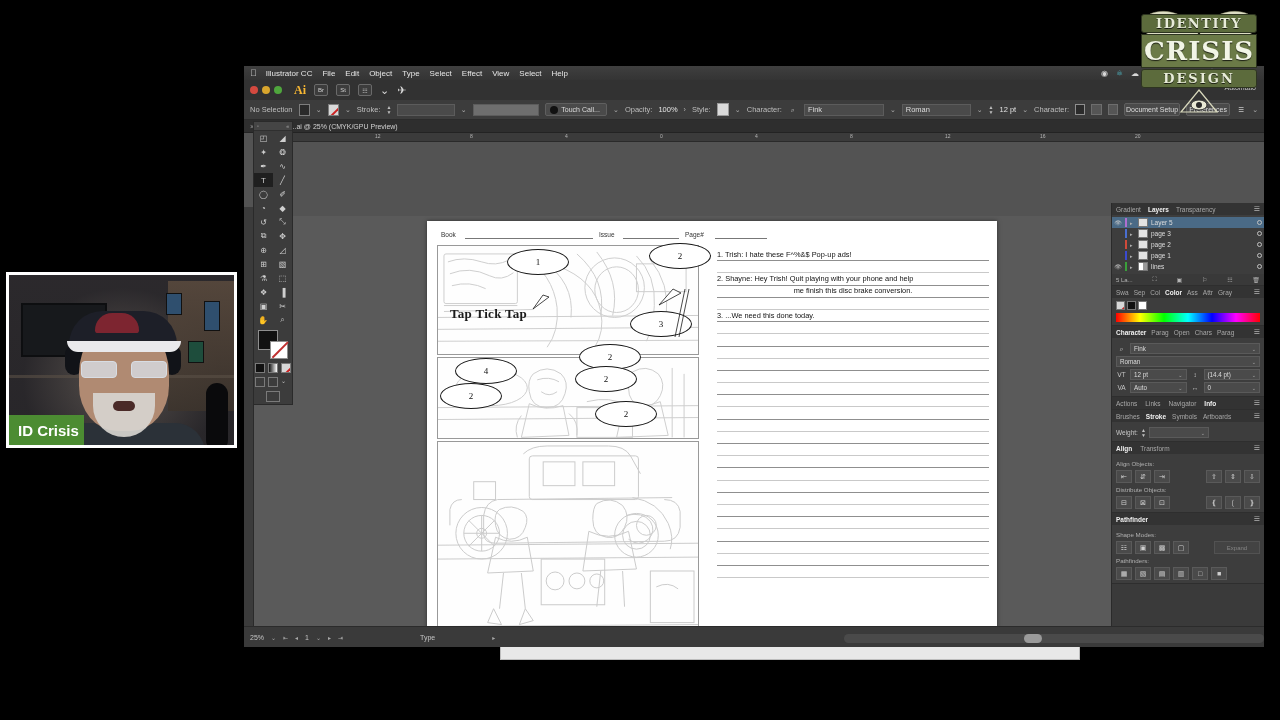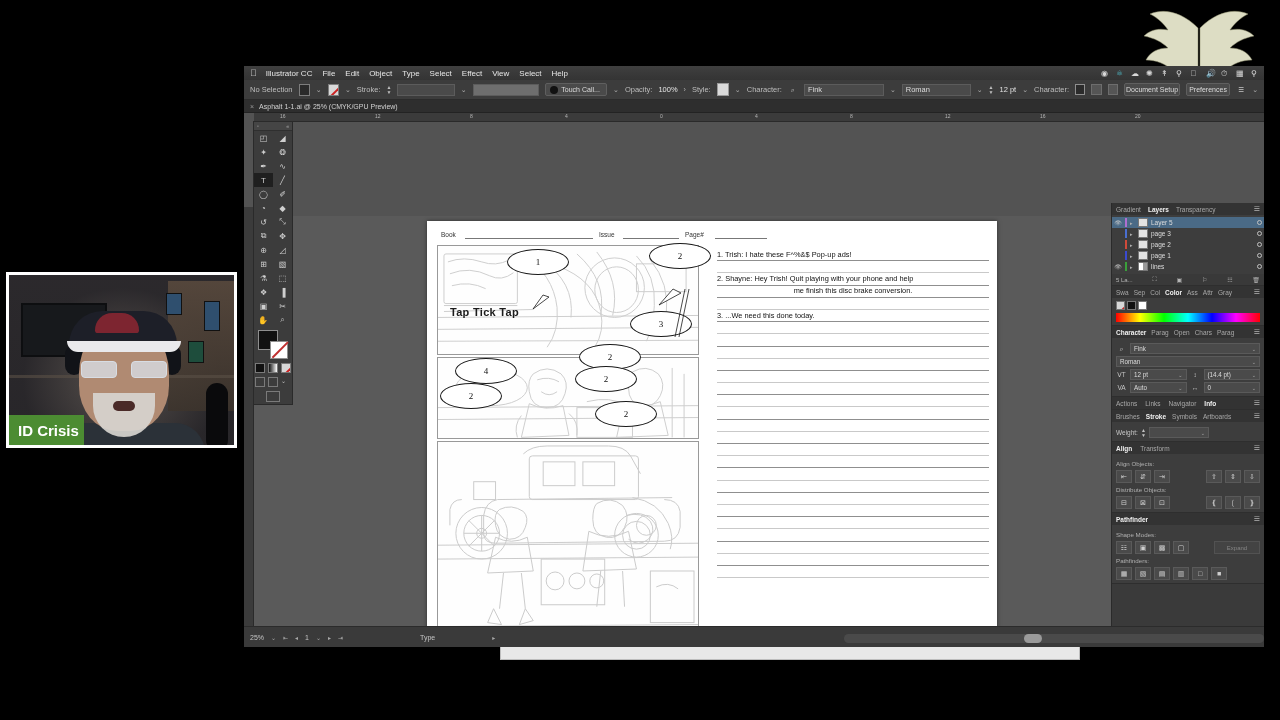--- a/index.html
+++ b/index.html
@@ -161,22 +161,22 @@
   .ab-rule { position:absolute; height:1px; background:#777; top:7px; }
 
   
   .panel-frame { position:absolute; border:1px solid #999; background:#fefefe; overflow:hidden; }
   .sketch { position:absolute; inset:0; opacity:.55;
     filter: contrast(1.05); }
 
   .balloon { position:absolute; background:#fff; border:1px solid #1a1a1a;
     border-radius:50%; display:flex; align-items:center; justify-content:center;
     font-size:9px; color:#111; font-family:"Liberation Serif", serif; }
-  .sfx { position:absolute; font-family:Liberation Sans, sans-serif; font-weight:bold;
-    font-size:11px; color:#1b1b1b; letter-spacing:.3px;text-align:right; }
+  .sfx { position:absolute; font-family:Liberation Serif, serif; font-weight:bold;
+    font-size:13px; color:#1b1b1b; letter-spacing:.3px;text-align:right; }
 
   
   #script-col { position:absolute; left:290px; top:28px; width:272px; }
   .script-line { position:relative; height:12.2px; }
   .script-line .ruleline { position:absolute; left:0; right:0; bottom:0; height:1px;
     background:#c9c9c9; }
   .script-line.dark .ruleline { background:#8f8f8f; }
   .script-text { position:absolute; left:0; right:0; bottom:1.5px;
     font-size:7.4px; color:#111; line-height:10px; font-family:"Liberation Sans", sans-serif; }
   .script-text.center { text-align:center; }
@@ -268,20 +268,30 @@
 <div id="desktop-strip"></div>
 <div id="win-taskbar"></div>
 
 <div id="brand-logo">
   <svg class="logo-wings" viewBox="0 0 150 128">
     <g fill="#ddddc4" stroke="#8a8a6a" stroke-width="0.5">
       <path d="M74 26 C58 10 40 6 26 12 C34 16 40 22 44 28 C34 26 26 28 20 34 C30 36 38 40 44 46 C34 46 26 50 22 58 C32 58 42 62 48 68 C38 70 30 76 28 84 C40 80 52 82 60 88 L74 70 Z"></path>
       <path d="M76 26 C92 10 110 6 124 12 C116 16 110 22 106 28 C116 26 124 28 130 34 C120 36 112 40 106 46 C116 46 124 50 128 58 C118 58 108 62 102 68 C112 70 120 76 122 84 C110 80 98 82 90 88 L76 70 Z"></path>
     </g>
   </svg>
+  <div class="logo-band">
+    <div class="logo-line1">IDENTITY</div>
+    <div class="logo-line2">CRISIS</div>
+    <div class="logo-line3">DESIGN</div>
+    <svg class="logo-eye" width="44" height="26" viewBox="0 0 44 26">
+      <path d="M22 2 L40 24 L4 24 Z" fill="none" stroke="#d8d8bc" stroke-width="1.2"></path>
+      <ellipse cx="22" cy="17" rx="8" ry="5" fill="#e8e8d4" stroke="#333"></ellipse>
+      <circle cx="22" cy="17" r="3" fill="#2a2a2a"></circle>
+    </svg>
+  </div>
 </div>
 
 <div id="webcam">
   <div class="cam-scene">
     <div class="cam-rightwall"></div>
     <div class="cam-poster" style="right:52px; top:18px;"></div>
     <div class="cam-poster" style="right:14px; top:26px; height:30px;"></div>
     <div class="cam-poster" style="right:30px; top:66px; background:#1e4d3c;"></div>
     <div class="cam-tv"></div>
     <div class="cam-shelf"></div>
@@ -325,20 +335,34 @@
       <span class="sicon">↟</span>
       <span class="sicon">⚲</span>
       <span class="sicon">⎕</span>
       <span class="sicon">🔊</span>
       <span class="sicon">⏱</span>
       <span class="sicon">▦</span>
       <span class="sicon">⚲</span>
     </span>
   </div>
 
+  <div id="ai-chrome">
+    <span class="traffic">
+      <span class="tl r"></span>
+      <span class="tl y"></span>
+      <span class="tl g"></span>
+    </span>
+    <span class="ai-logo">Ai</span>
+    <span class="chrome-btn">Br</span>
+    <span class="chrome-btn">St</span>
+    <span class="chrome-btn">☷</span>
+    <span class="chrome-arr">⌄</span>
+    <span class="chrome-arr" style="color:#dadada;">✈</span>
+    <span id="automation-label">Automatio</span>
+  </div>
 
   <div id="ai-control">
     <span class="cb-label">No Selection</span>
     <span class="sw-fill"></span>
     <span class="cb-caret">⌄</span>
     <span class="sw-none"></span>
     <span class="cb-caret">⌄</span>
     <span class="cb-label">Stroke:</span>
     <span class="cb-spin">
         <span>▲</span>

